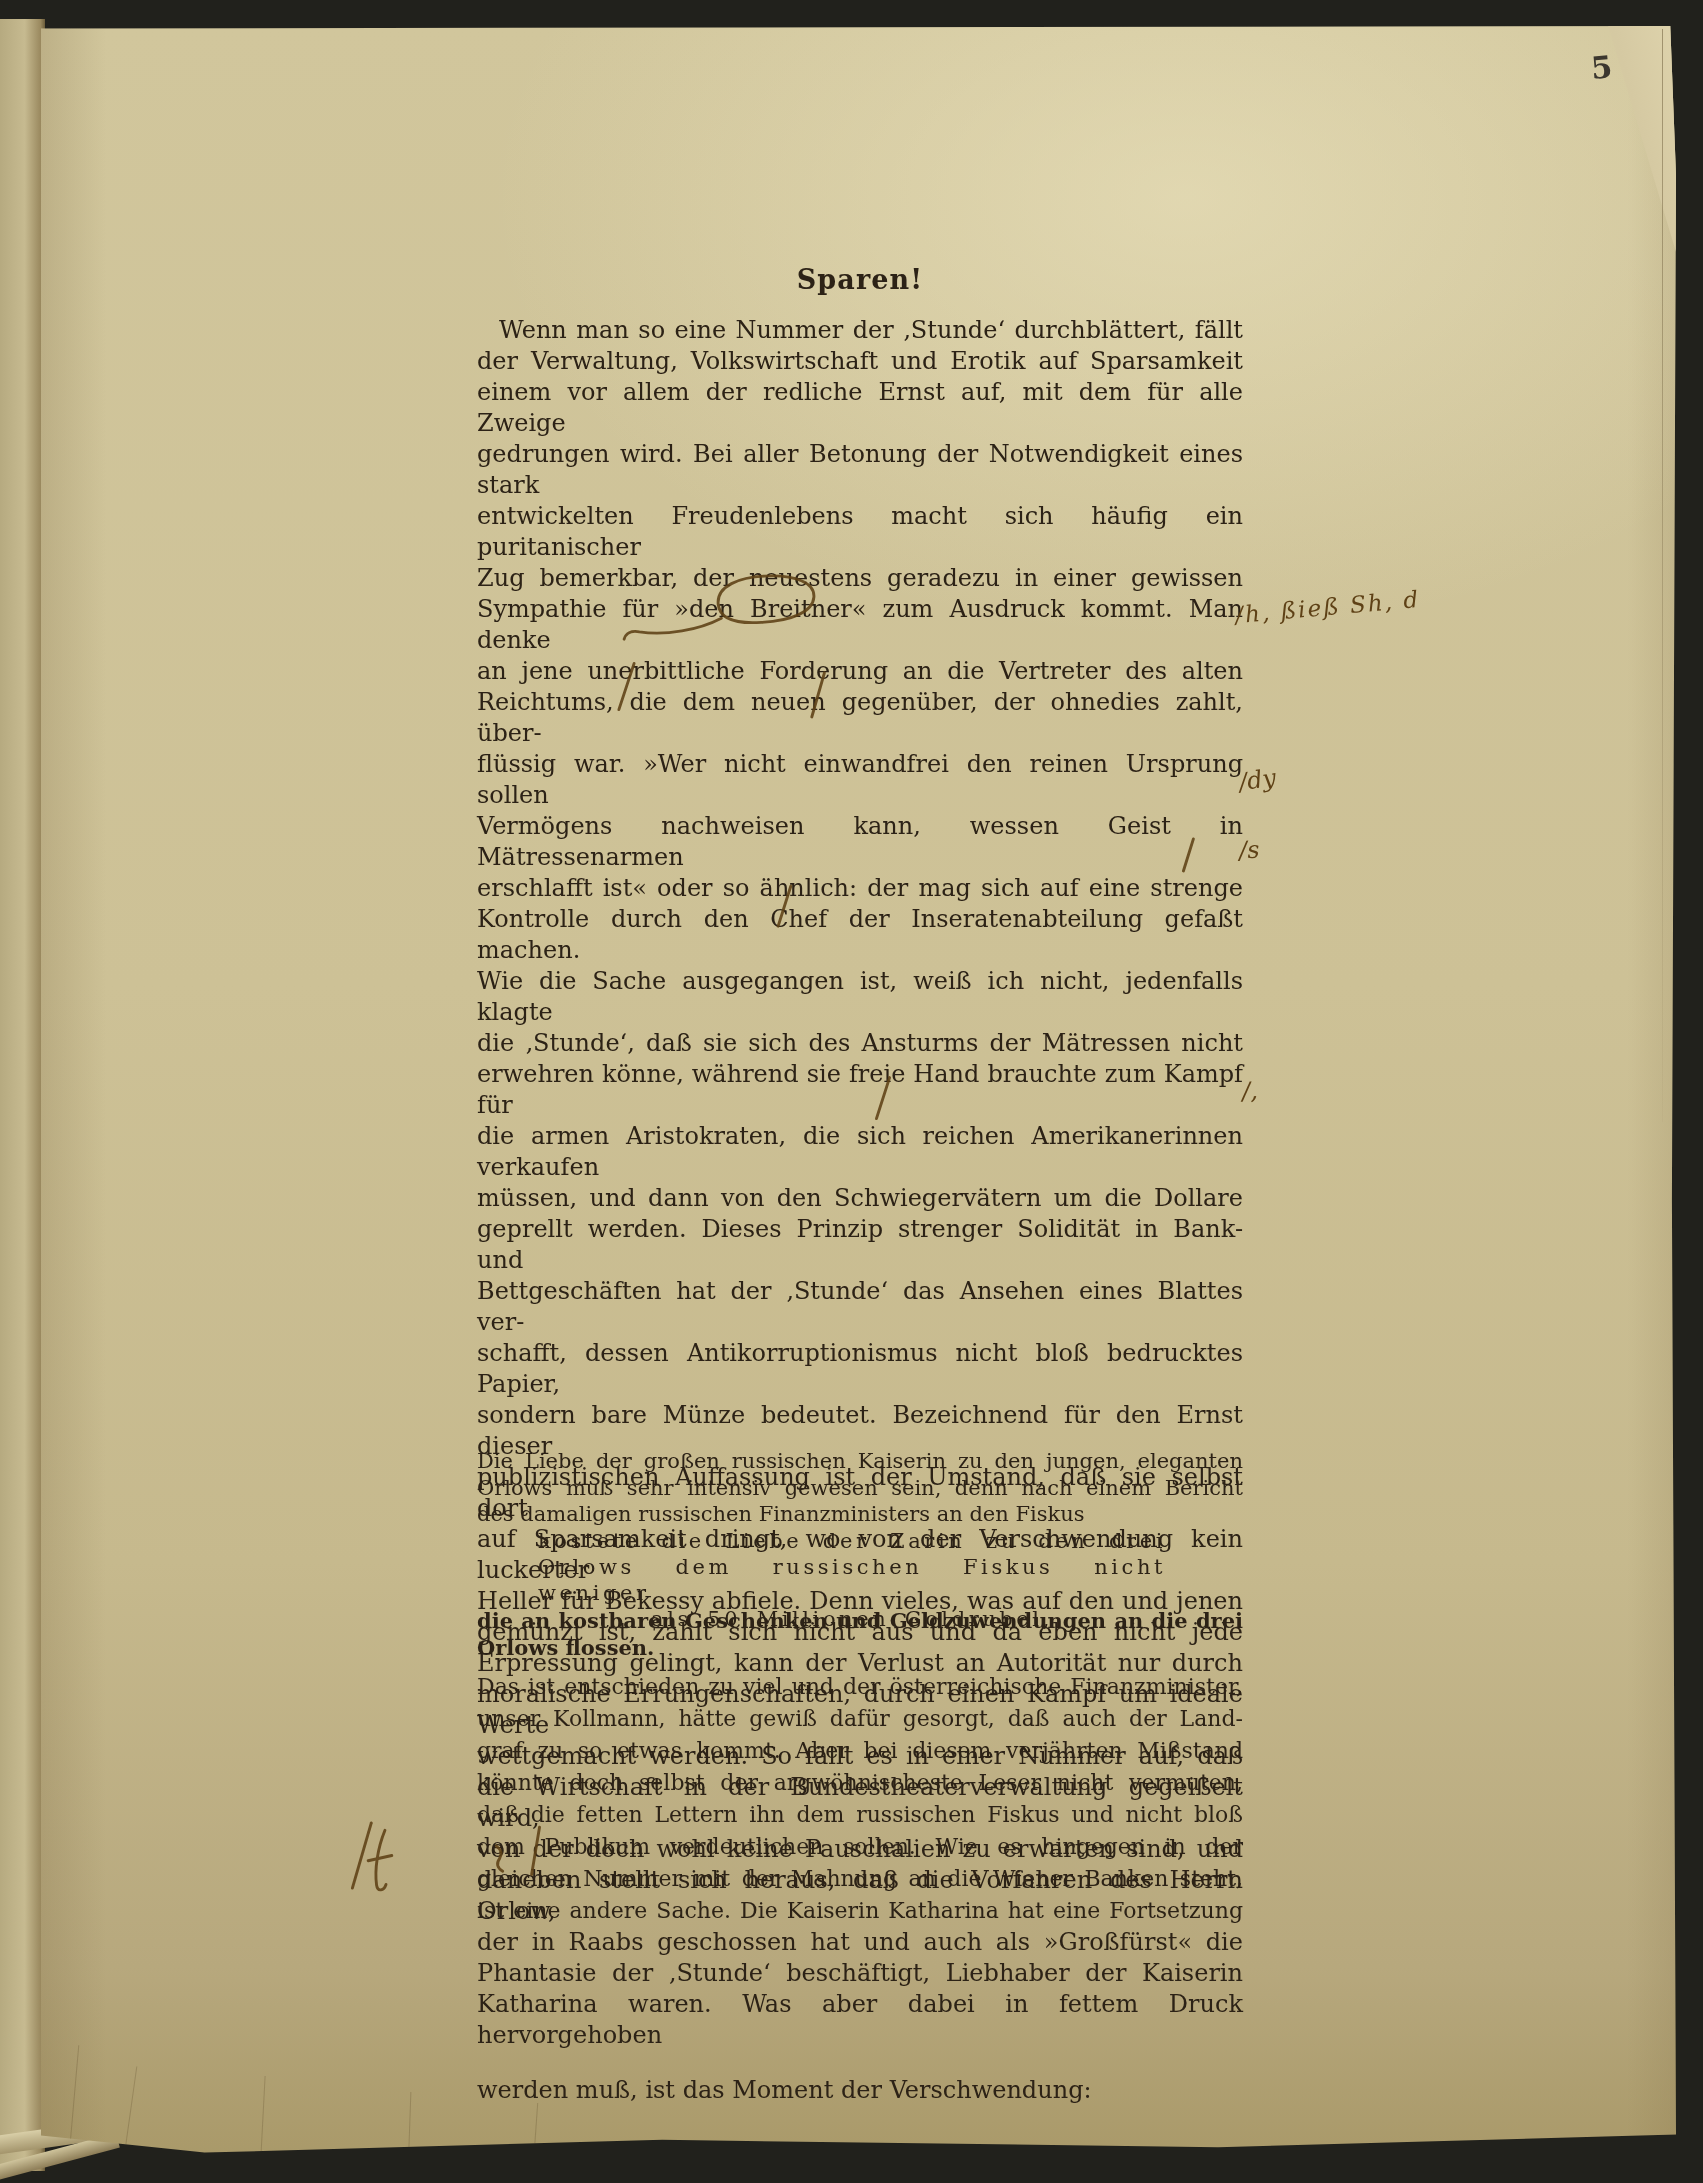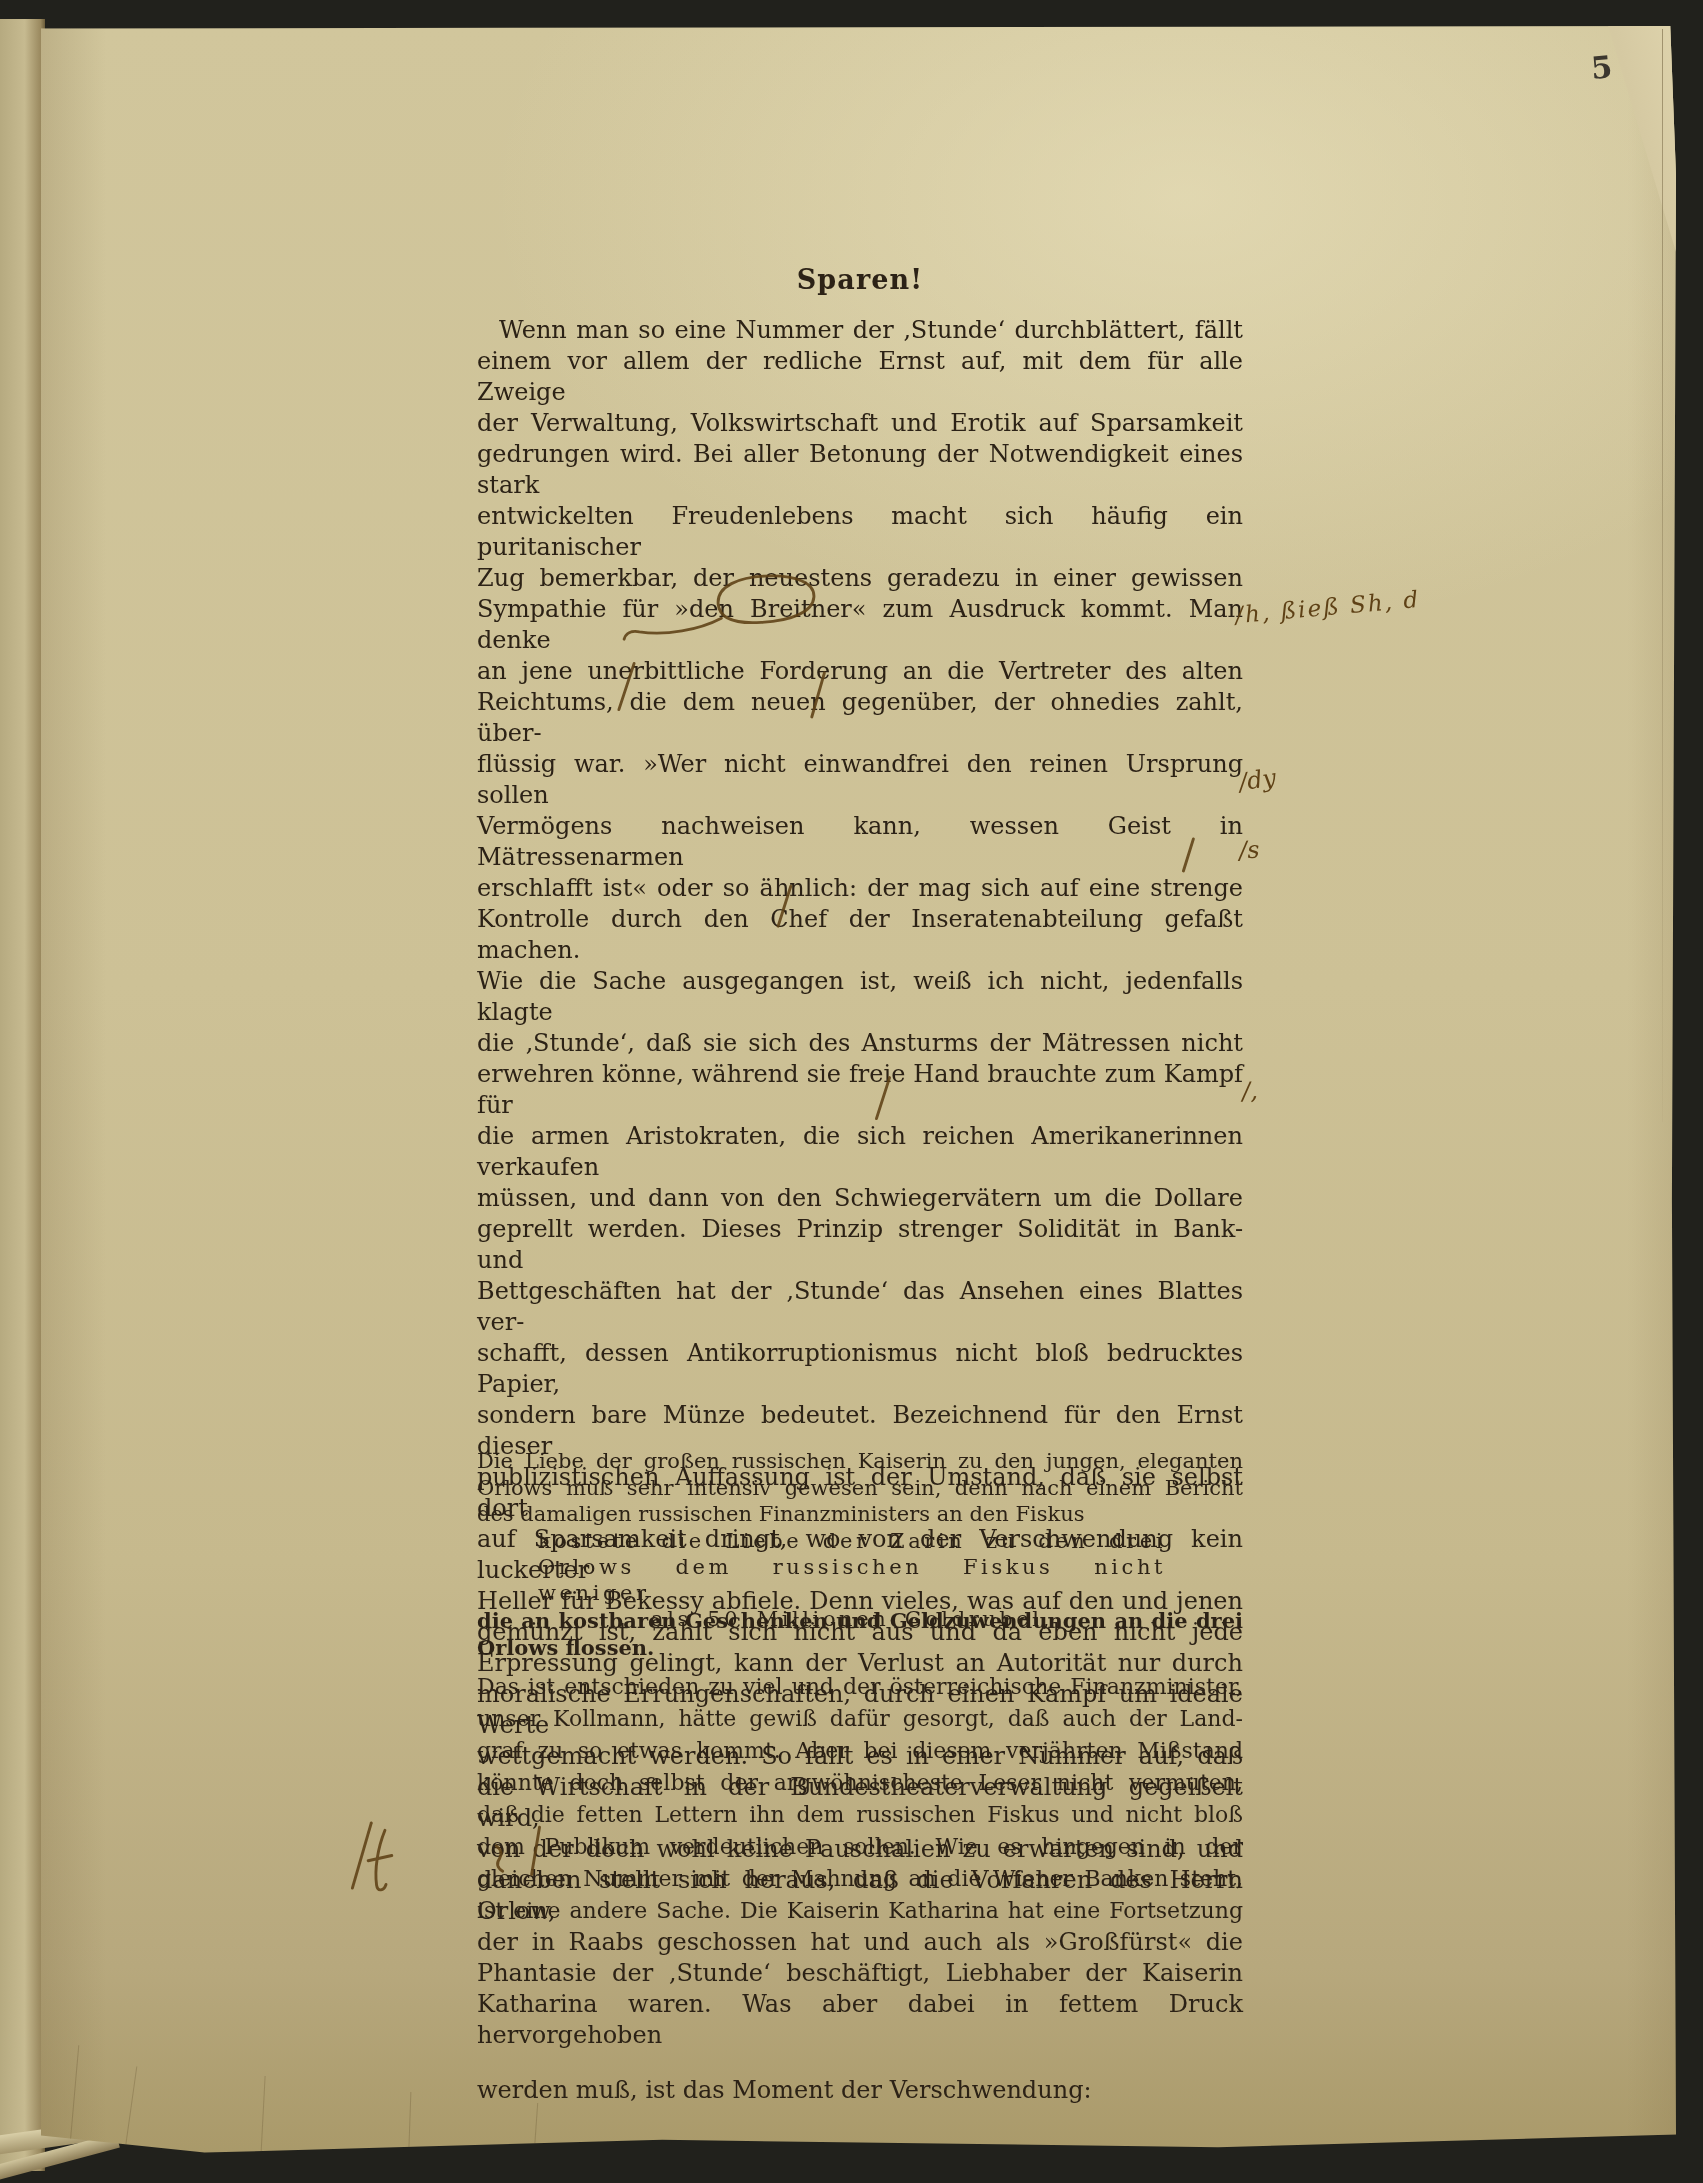--- a/index.html
+++ b/index.html
@@ -100,22 +100,22 @@
   <div class="crack c3"></div>
   <div class="crack c4"></div>
   <div class="crack c5"></div>
 
   <div class="handwriting page-number">5</div>
 
   <div class="article-title ink">Sparen!</div>
 
   <div class="col para1 ink">
       <div class="line">Wenn man so eine Nummer der ‚Stunde‘ durchblättert, fällt</div>
+      <div class="line">der Verwaltung, Volkswirtschaft und Erotik auf Sparsamkeit</div>
       <div class="line">einem vor allem der redliche Ernst auf, mit dem für alle Zweige</div>
-      <div class="line">der Verwaltung, Volkswirtschaft und Erotik auf Sparsamkeit</div>
       <div class="line">gedrungen wird. Bei aller Betonung der Notwendigkeit eines stark</div>
       <div class="line">entwickelten Freudenlebens macht sich häufig ein puritanischer</div>
       <div class="line">Zug bemerkbar, der neuestens geradezu in einer gewissen</div>
       <div class="line">Sympathie für »den Breitner« zum Ausdruck kommt. Man denke</div>
       <div class="line">an jene unerbittliche Forderung an die Vertreter des alten</div>
       <div class="line">Reichtums, die dem neuen gegenüber, der ohnedies zahlt, über-</div>
       <div class="line">flüssig war. »Wer nicht einwandfrei den reinen Ursprung sollen</div>
       <div class="line">Vermögens nachweisen kann, wessen Geist in Mätressenarmen</div>
       <div class="line">erschlafft ist« oder so ähnlich: der mag sich auf eine strenge</div>
       <div class="line">Kontrolle durch den Chef der Inseratenabteilung gefaßt machen.</div>

